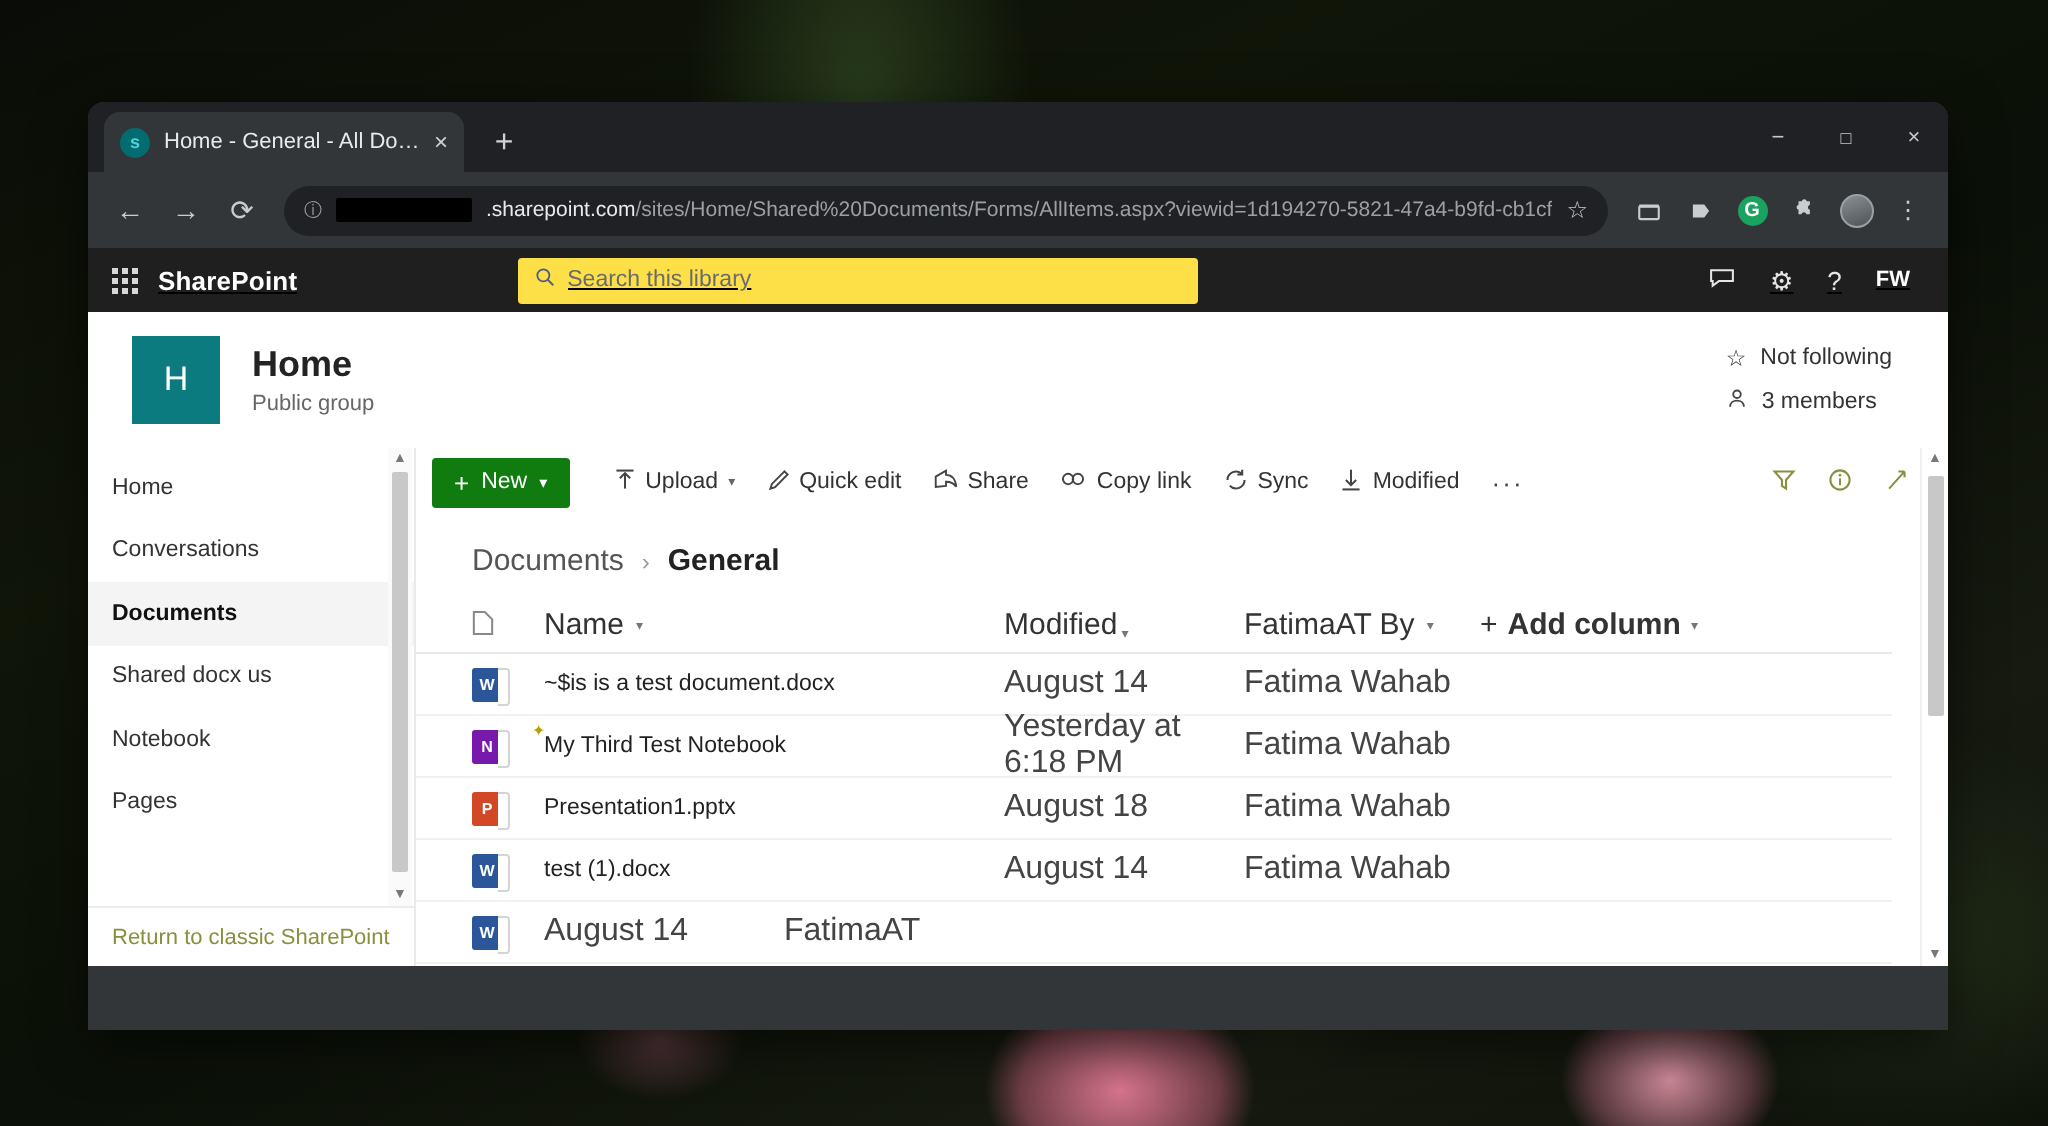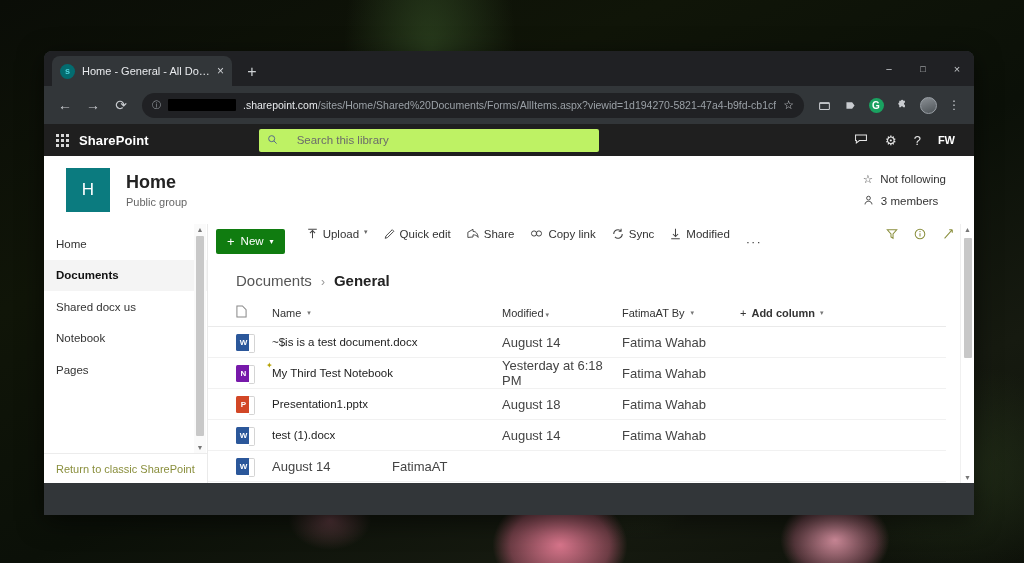--- a/index.html
+++ b/index.html
@@ -106,31 +106,31 @@
   }
   .ext-avatar {
     width: 17px; height: 17px; border-radius: 50%;
     background: linear-gradient(160deg, #8a8f94, #4d5357);
     border: 1.5px solid #9aa0a6;
   }
 
   
   .suitebar {
     height: 32px; background: #1f1f1f; display: flex;
-    align-items: center; padding: 0 11px; gap: 10px;
+    align-items: center; padding: 0 11px; gap: 10px; text-decoration: underline;
   }
   .waffle {
     width: 14px; display: grid; grid-template-columns: repeat(3, 3px);
     gap: 2px; justify-content: center;
   }
   .waffle i { width: 3px; height: 3px; background: #d8d8d8; display: block; }
   .suite-brand { color: #fff; font-size: 13px; font-weight: bold; letter-spacing: .1px; }
   .sp-search {
-    width: 340px; height: 23px; background: #bef264; border-radius: 2px;
-    display: flex; align-items: center; gap: 19px; padding: 0 8px;
+    width: 340px; height: 23px; background: #fde047; border-radius: 2px;
+    display: flex; align-items: center; gap: 6px; padding: 0 8px;
     margin-left: 100px;
   }
   .sp-search .mag { color: #555; font-size: 11px; }
   .sp-search input {
     border: 0; outline: 0; background: transparent; font-size: 11.5px;
     color: #333; font-family: "Liberation Sans", sans-serif; flex: 1;
   }
   .sp-search input::placeholder { color: #6b6b6b; }
   .suite-right { margin-left: auto; display: flex; align-items: center; gap: 17px; padding-right: 8px; }
   .suite-right .si { color: #e6e6e6; font-size: 13px; }
@@ -192,21 +192,21 @@
     padding: 0 12px 0 8px; gap: 0;
   }
   .btn-new {
     background: #107c10; color: #fff; height: 25px; border-radius: 2px;
     display: flex; align-items: center; gap: 6px; padding: 0 11px;
     font-size: 11.5px; margin-right: 14px;
   }
   .btn-new .plus { font-size: 13px; line-height: 1; }
   .btn-new .chev { font-size: 8px; }
   .cmd {
-    display: flex; align-items: flex-start; gap: 5px; padding: 0 8px;
+    display: flex; align-items: center; gap: 5px; padding: 0 8px;
     height: 26px; font-size: 11.5px; color: #333;
   }
   .cmd .gly { font-size: 11px; color: #444; }
   .cmd .chev { font-size: 7px; color: #666; }
   .cmd-ellipsis { padding: 0 8px; font-size: 13px; color: #444; letter-spacing: 1px; }
   .cmd-right { margin-left: auto; display: flex; align-items: center; }
 
   
   .crumbrow { padding: 14px 0 10px 28px; display: flex; align-items: baseline; gap: 9px; }
   .crumb { font-size: 15px; color: #555; }
@@ -217,21 +217,21 @@
   .listhdr {
     display: flex; align-items: center; height: 28px;
     padding-left: 28px; border-bottom: 1px solid #eaeaea;
     margin-right: 28px;
   }
   .col-icon { width: 36px; color: #888; font-size: 12px; }
   .col-name { width: 230px; display: flex; align-items: center; gap: 6px; }
   .col-mod  { width: 120px; display: flex; align-items: flex-end; gap: 2px; }
   .col-by   { width: 118px; display: flex; align-items: center; gap: 6px; }
   .col-add  { display: flex; align-items: center; gap: 5px; color: #444; }
-  .hlabel { font-size: 11px; color: #333; }
+  .hlabel { font-size: 15px; color: #333; }
   .hchev { font-size: 7px; color: #777; }
 
   .filerow {
     display: flex; align-items: center; height: 31px;
     padding-left: 28px; border-bottom: 1px solid #f1f1f1;
     margin-right: 28px;
   }
   .fileicon {
     width: 15px; height: 17px; border-radius: 1.5px; position: relative;
     display: flex; align-items: center; justify-content: center;
@@ -242,21 +242,21 @@
     width: 5px; height: 17px; background: #fff;
     border: 1px solid #d4d4d4; border-left: 0; border-radius: 0 2px 2px 0;
   }
   .ic-word { background: #2b579a; }
   .ic-onenote { background: #7719aa; }
   .ic-ppt { background: #d24726; }
   .fname { font-size: 11.5px; color: #222; white-space: nowrap; position: relative; }
   .newbadge {
     position: absolute; left: -6px; top: -6px; color: #b4a000; font-size: 8px;
   }
-  .cellmeta { font-size: 13px; color: #444; }
+  .cellmeta { font-size: 16px; color: #444; }
 
   
   .content-scroll {
     position: absolute; right: 0; top: 0; width: 14px; height: 100%;
     background: #fff; border-left: 1px solid #f0f0f0;
     display: flex; flex-direction: column; align-items: center;
     justify-content: space-between; padding: 2px 0;
   }
   .content-scroll .arw { font-size: 7px; color: #777; line-height: 1; }
   .cs-thumb {
@@ -376,20 +376,23 @@
       </div>
     </div>
   </div>
 
   <div class="spbody">
 
     <div class="sidebar">
       <div class="nav-list">
         <div class="nav-item">
             <span>Home</span>
+          </div>
+        <div class="nav-item">
+            <span>Conversations</span>
           </div>
         <div class="nav-item active">
             <span>Documents</span>
           </div>
         <div class="nav-item">
             <span>Shared docx us</span>
           </div>
         <div class="nav-item">
             <span>Notebook</span>
           </div>

